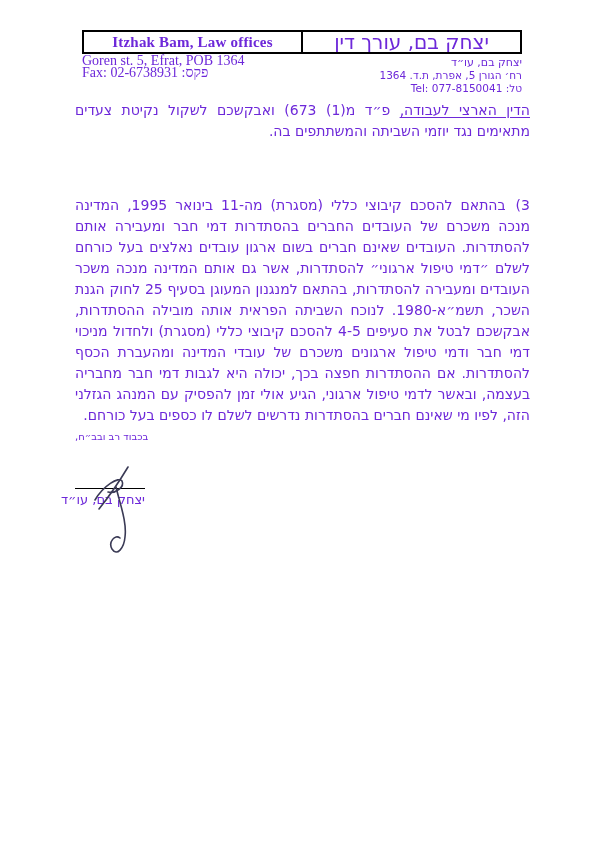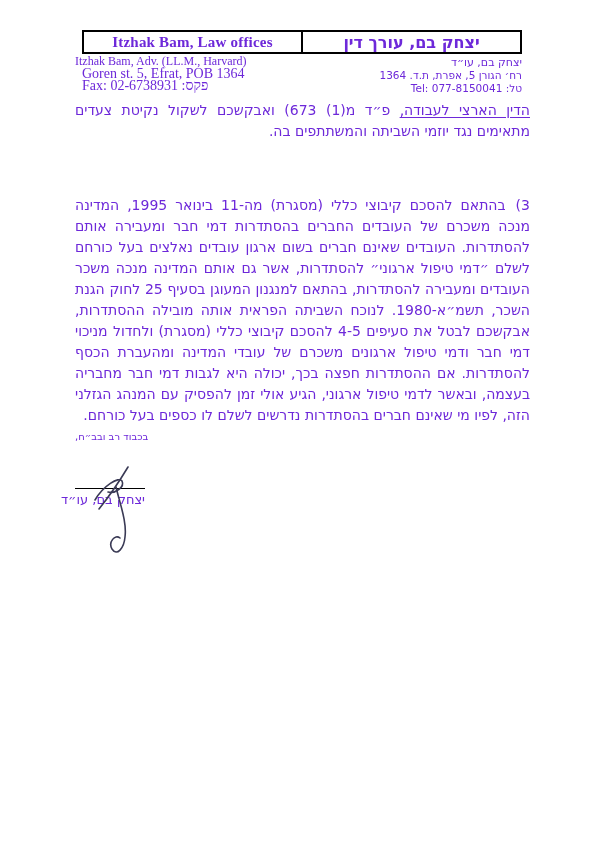--- a/index.html
+++ b/index.html
@@ -17,21 +17,21 @@
     position:absolute;left:82px;top:30px;width:440px;height:24px;
     display:flex;border:2px solid #000;box-sizing:border-box;
   }
   .header-cell{flex:1;display:flex;align-items:center;justify-content:center;overflow:hidden;}
   .header-cell.en{
     border-right:2px solid #000;
     font-family:"Liberation Serif",serif;
     font-weight:bold;font-size:15px;letter-spacing:.2px;
   }
   .header-cell.he{
-    direction:rtl;font-weight:bold;font-size:16px;
+    direction:rtl;font-weight:normal;font-size:20px;
     font-family:"DejaVu Sans",sans-serif;
   }
   .info-left{
     position:absolute;left:75px;top:55px;
     font-family:"Liberation Serif",serif;font-size:12px;line-height:13px;
   }
   .info-left .sub{font-size:14px;padding-left:7px;line-height:12px;}
   .info-right{
     position:absolute;right:78px;top:56px;
     text-align:right;font-size:10.5px;line-height:13px;direction:ltr;
@@ -66,21 +66,20 @@
 <body>
 
 <div class="page">
 
   <div class="header-box">
     <div class="header-cell en">Itzhak Bam, Law offices</div>
     <div class="header-cell he">יצחק בם, עורך דין</div>
   </div>
 
   <div class="info-left">
-    <div>Itzhak Bam, Adv. (LL.M., Harvard)</div>
     <div class="sub">Goren st. 5, Efrat, POB 1364</div>
     <div class="sub">Fax: 02-6738931 :פקס</div>
   </div>
 
   <div class="info-right">
     <div class="r1" dir="rtl">יצחק בם, עו״ד</div>
     <div dir="rtl">רח׳ הגורן 5, אפרת, ת.ד. 1364</div>
     <div>Tel: 077-8150041 :טל</div>
   </div>
 

